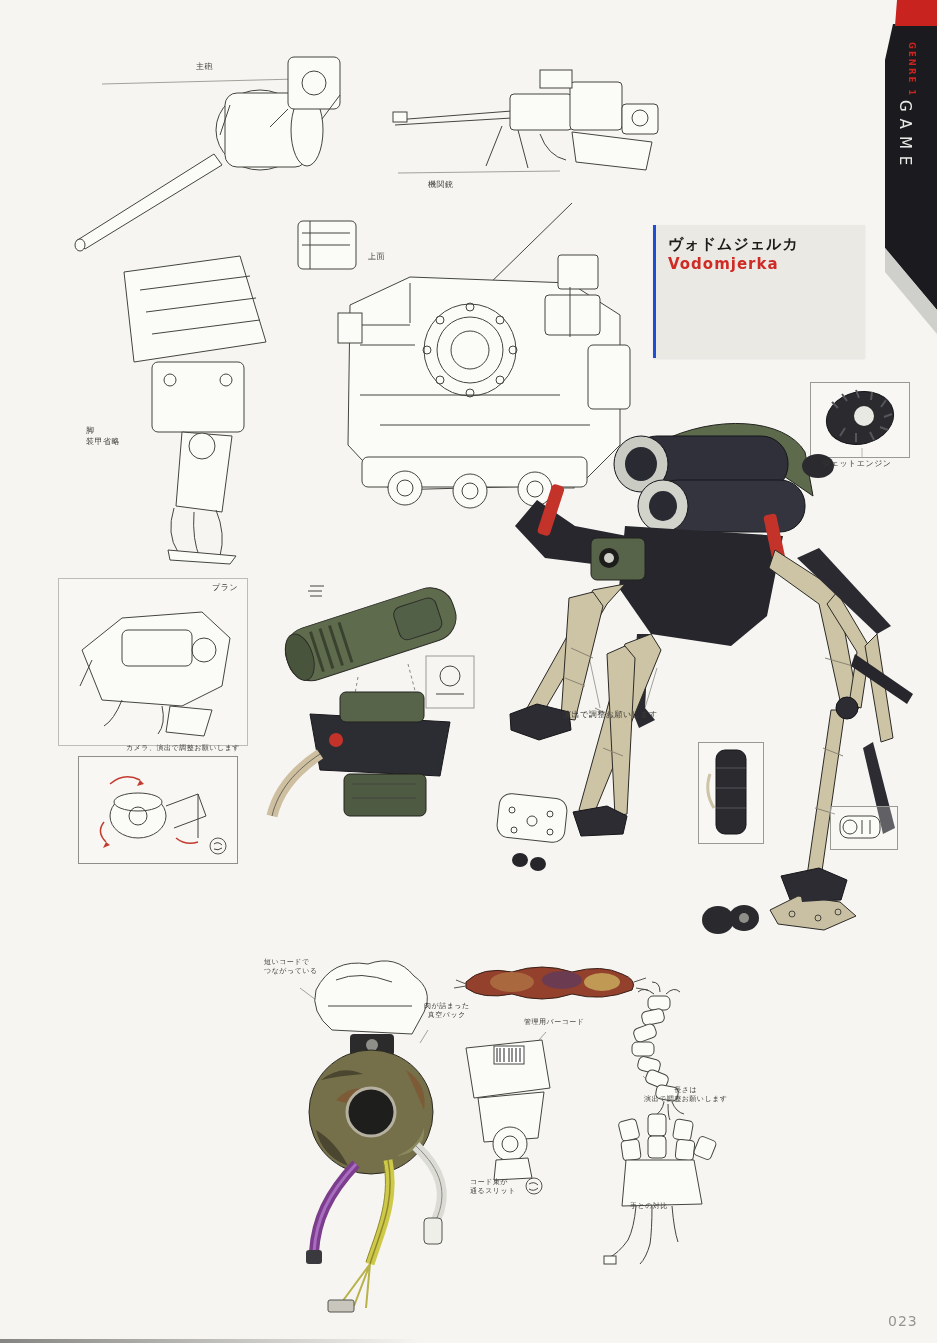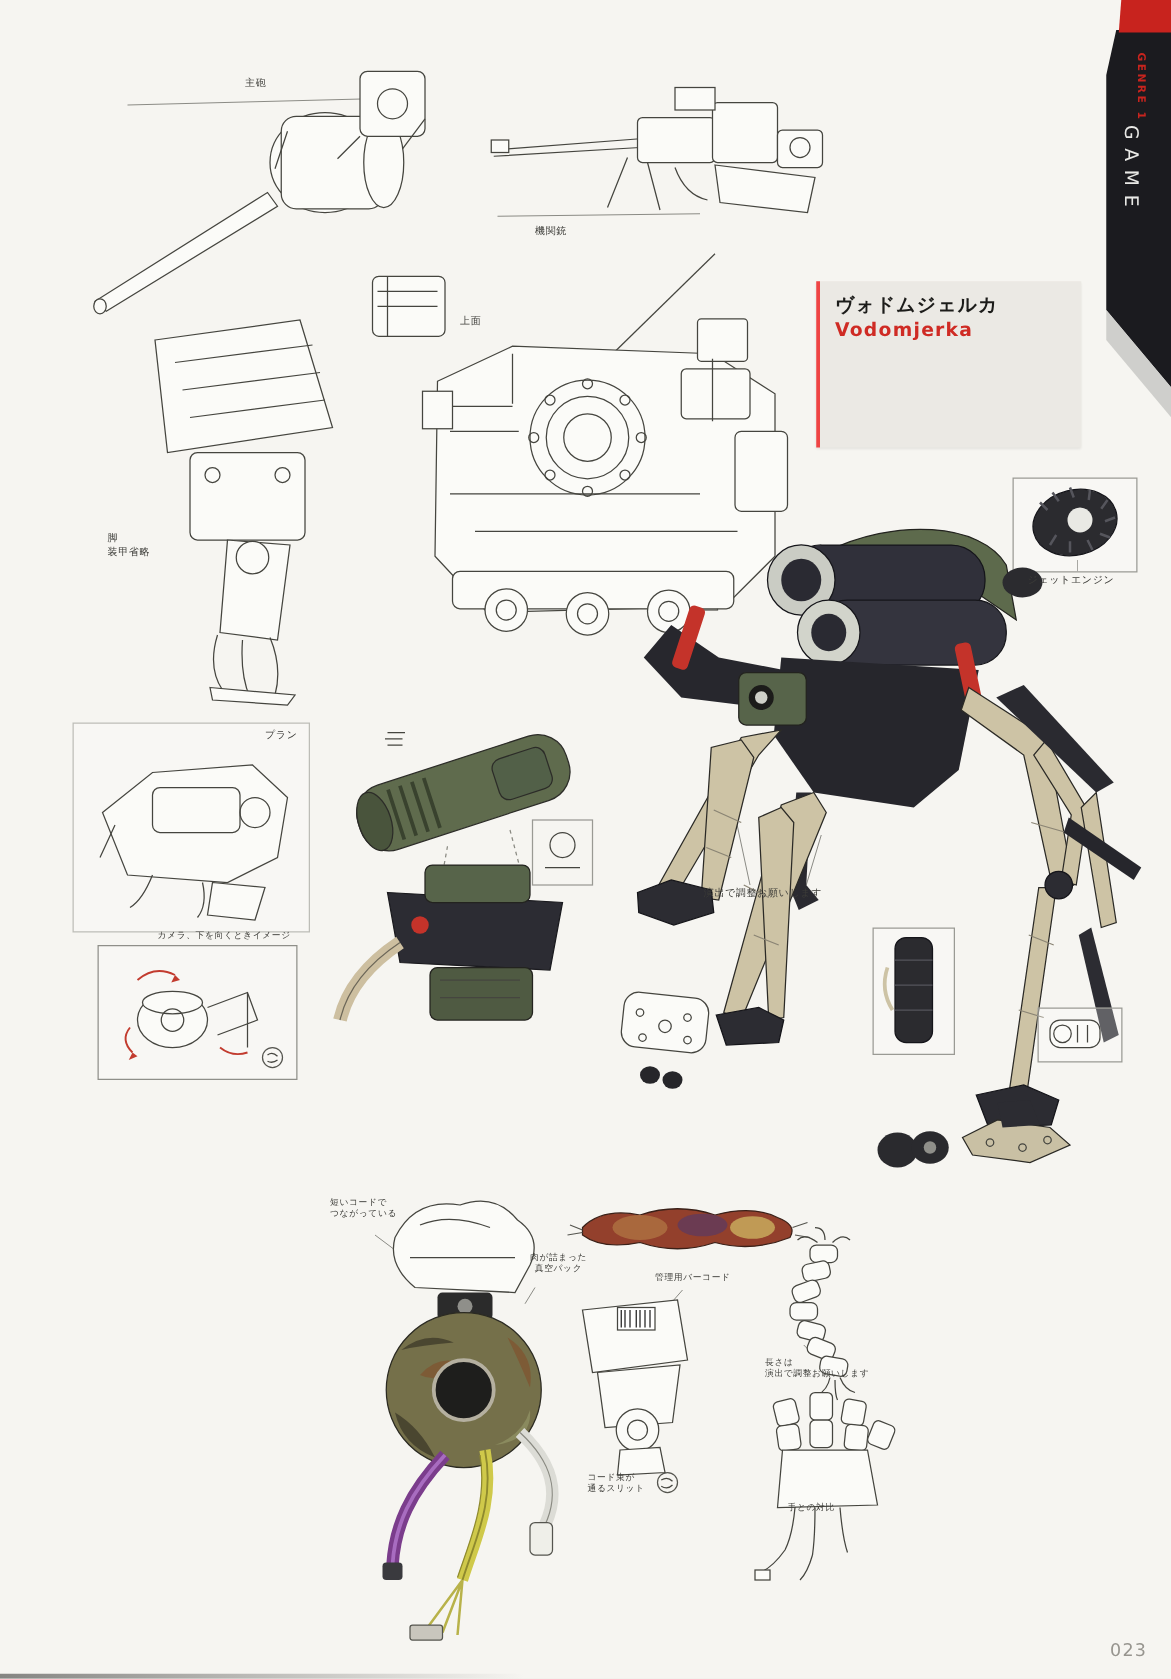--- a/index.html
+++ b/index.html
@@ -1,20 +1,20 @@
 <!DOCTYPE html>
 <html><head>
 <meta charset="utf-8">
 <style>
   html,body{margin:0;padding:0;}
   body{font-family:"DejaVu Sans","Liberation Sans",sans-serif;background:#e8e7e3;}
   #page{position:relative;width:937px;height:1343px;margin:0 auto;background:#f6f5f1;overflow:hidden;}
   .lbl{position:absolute;font-size:8px;color:#3c3c38;letter-spacing:.5px;white-space:pre-line;line-height:1.35;}
   .lbl.small{font-size:7px;}
-  .panel{position:absolute;background:#ebe9e4;border-left:3px solid #ef4444;box-shadow:0 1px 2px rgba(0,0,0,.08);padding:10px 12px;box-sizing:border-box;}
+  .panel{position:absolute;background:#ebe9e4;border-left:3px solid #1d4ed8;box-shadow:0 1px 2px rgba(0,0,0,.08);padding:10px 12px;box-sizing:border-box;}
   .panel .t-ja{font-size:15px;font-weight:bold;color:#1c1c1a;letter-spacing:1px;margin:0 0 1px 0;}
   .panel .t-en{font-size:15px;font-weight:bold;color:#cf2b24;letter-spacing:1px;margin:0 0 7px 0;}
   .panel .body{font-size:10px;line-height:1.55;color:#26261f;text-align:justify;margin:0;}
   .sketchbox{position:absolute;border:1px solid #9a9a94;background:rgba(255,255,255,.25);}
   #banner{position:absolute;top:0;right:0;width:60px;height:345px;}
   #genre-v{position:absolute;top:42px;left:30px;writing-mode:vertical-rl;text-orientation:mixed;font-size:8.5px;font-weight:bold;letter-spacing:2px;color:#c8241e;}
   #game-v{position:absolute;top:100px;left:19px;writing-mode:vertical-rl;text-orientation:mixed;font-size:15px;letter-spacing:7px;color:#e9e9e6;}
   #pagenum{position:absolute;left:888px;top:1313px;font-size:14px;color:#97958f;letter-spacing:1px;}
   #bottom-edge{position:absolute;left:0;bottom:0;width:420px;height:4px;background:linear-gradient(90deg,rgba(40,40,38,.55),rgba(40,40,38,0));}
   svg{position:absolute;overflow:visible;}
@@ -341,31 +341,31 @@
     <p class="t-en">Vodomjerka</p>
   </div>
 
 
   <div class="lbl" style="left:196px;top:62px;">主砲</div>
   <div class="lbl" style="left:428px;top:180px;">機関銃</div>
   <div class="lbl" style="left:368px;top:252px;">上面</div>
   <div class="lbl" style="left:86px;top:426px;">脚
 装甲省略</div>
   <div class="lbl" style="left:212px;top:583px;">プラン</div>
-  <div class="lbl small" style="left:126px;top:744px;">カメラ、下を向くときイメージ</div>
+  <div class="lbl small" style="left:126px;top:744px;">カメラ、演出で調整お願いします</div>
   <div class="lbl" style="left:563px;top:710px;">演出で調整お願いします</div>
   <div class="lbl" style="left:822px;top:459px;">ジェットエンジン</div>
   <div class="lbl small" style="left:264px;top:958px;">短いコードで
 つながっている</div>
   <div class="lbl small" style="left:424px;top:1002px;text-align:center;">肉が詰まった
 真空パック</div>
   <div class="lbl small" style="left:524px;top:1018px;">管理用バーコード</div>
   <div class="lbl small" style="left:470px;top:1178px;">コード束が
 通るスリット</div>
-  <div class="lbl small" style="left:612px;top:1086px;">長さは
+  <div class="lbl small" style="left:644px;top:1086px;text-align:center;">長さは
 演出で調整お願いします</div>
   <div class="lbl small" style="left:630px;top:1202px;">手との対比</div>
 
   <div id="banner">
     <svg style="left:0;top:0" width="60" height="345">
       <polygon points="16,24 60,24 60,310 8,248 8,60" fill="#1b1b1f"></polygon>
       <polygon points="20,0 60,0 60,26 18,26" fill="#c8231e"></polygon>
       <polygon points="8,248 60,310 60,334 8,272" fill="#cfcfcc"></polygon>
     </svg>
     <div id="genre-v">GENRE 1</div>

